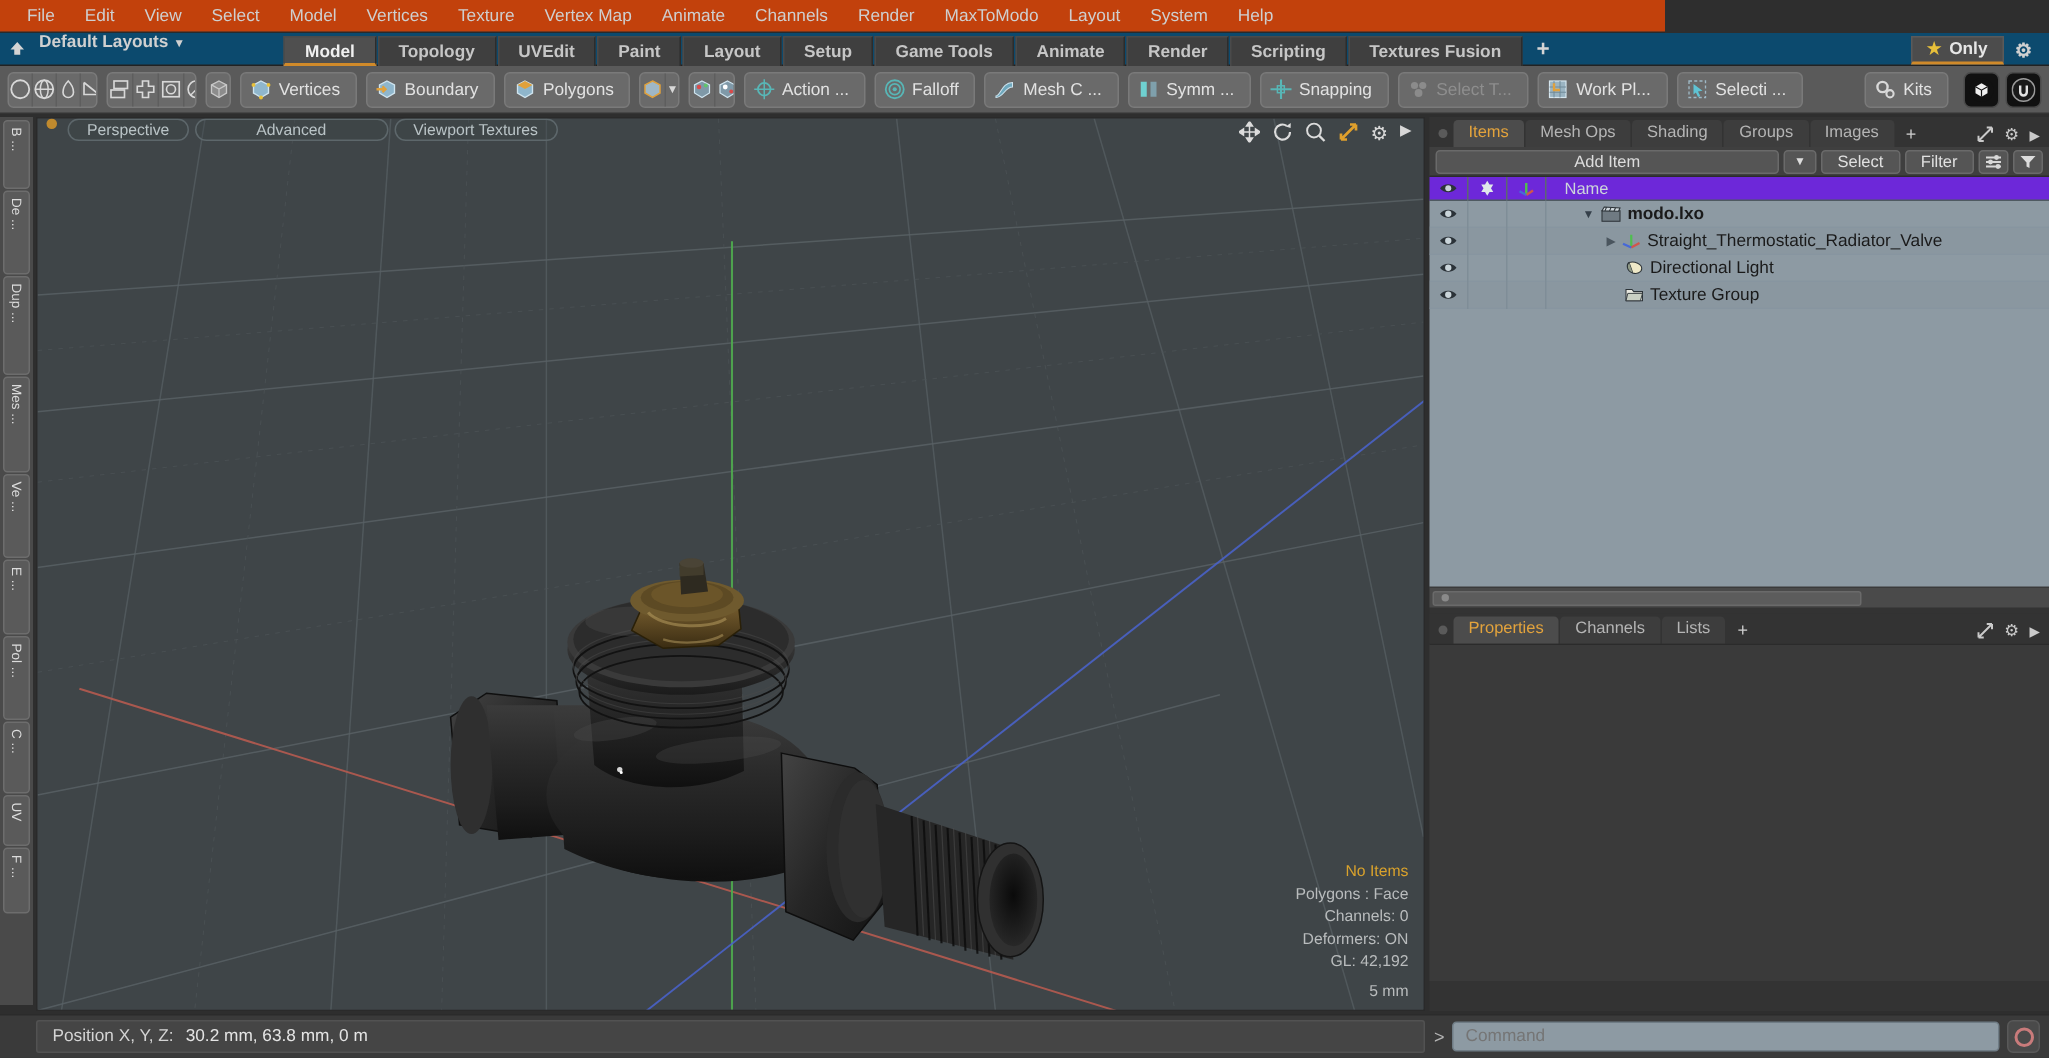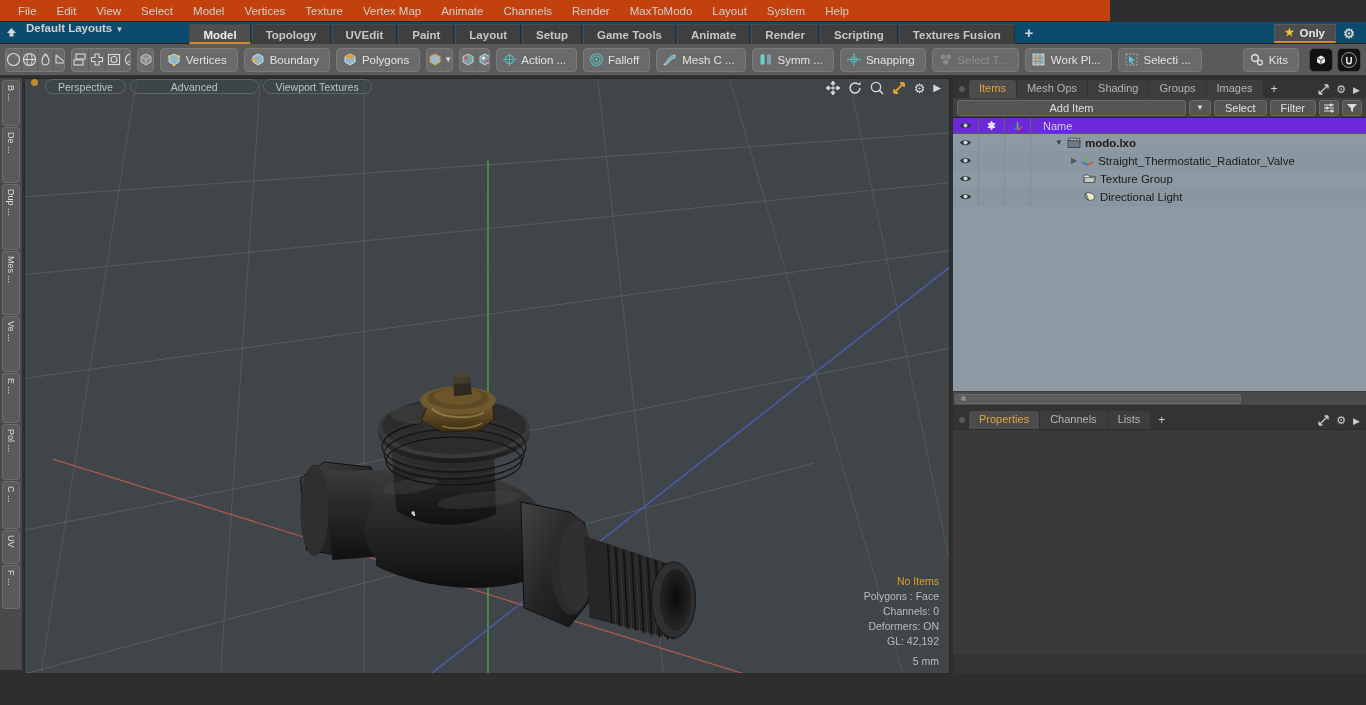--- a/index.html
+++ b/index.html
@@ -791,42 +791,42 @@
         <div class="tcell">
           <svg width="13" height="9" viewBox="0 0 13 9">
               <path d="M1 4.5 C3.5 1 9.5 1 12 4.5 C9.5 8 3.5 8 1 4.5 Z" fill="#2b3238"></path>
               <circle cx="6.5" cy="4.5" r="2.1" fill="#c9d4d9"></circle>
             </svg>
         </div>
         <div class="tcell"></div>
         <div class="tcell"></div>
         <div class="tname" style="padding-left:52px">
           <svg width="13" height="11" viewBox="0 0 13 11">
-              <path d="M1 2 H5 L6.2 3.4 H12 V9.5 H1 Z" fill="#e8e8e0" stroke="#2c3338" stroke-width=".7"></path>
-              <path d="M2.2 4.6 H12 L10.6 9.5 H1 Z" fill="#c9cfc3" stroke="#2c3338" stroke-width=".6"></path>
+              <path d="M3 2 C7 1 11.5 3 11.5 6 C11.5 8.6 8 10 5.5 9 Z" fill="#efe9c8" stroke="#2c3338" stroke-width=".7"></path>
+              <path d="M3 2 C1.2 3.4 1.2 7.6 5.5 9" fill="#8f9a86" stroke="#2c3338" stroke-width=".7"></path>
             </svg>
-          <span>Texture Group</span>
+          <span>Directional Light</span>
         </div>
       </div>
 
       <div class="trow">
         <div class="tcell">
           <svg width="13" height="9" viewBox="0 0 13 9">
               <path d="M1 4.5 C3.5 1 9.5 1 12 4.5 C9.5 8 3.5 8 1 4.5 Z" fill="#2b3238"></path>
               <circle cx="6.5" cy="4.5" r="2.1" fill="#c9d4d9"></circle>
             </svg>
         </div>
         <div class="tcell"></div>
         <div class="tcell"></div>
         <div class="tname" style="padding-left:52px">
           <svg width="13" height="11" viewBox="0 0 13 11">
-              <path d="M3 2 C7 1 11.5 3 11.5 6 C11.5 8.6 8 10 5.5 9 Z" fill="#efe9c8" stroke="#2c3338" stroke-width=".7"></path>
-              <path d="M3 2 C1.2 3.4 1.2 7.6 5.5 9" fill="#8f9a86" stroke="#2c3338" stroke-width=".7"></path>
+              <path d="M1 2 H5 L6.2 3.4 H12 V9.5 H1 Z" fill="#e8e8e0" stroke="#2c3338" stroke-width=".7"></path>
+              <path d="M2.2 4.6 H12 L10.6 9.5 H1 Z" fill="#c9cfc3" stroke="#2c3338" stroke-width=".6"></path>
             </svg>
-          <span>Directional Light</span>
+          <span>Texture Group</span>
         </div>
       </div>
     </div>
 
     <div class="tree-scroll">
       <div class="tree-scroll-thumb">
         <span class="tsdot"></span>
       </div>
     </div>
 
@@ -844,14 +844,27 @@
               </svg>
           </span>
           <span>⚙</span>
           <span style="font-size:9px">▶</span>
         </div>
       </div>
       <div class="props-body"></div>
     </div>
   </div>
 
+  <div class="bottombar">
+    <div class="status">
+      <span>Position X, Y, Z:</span>
+      <span class="val">30.2 mm, 63.8 mm, 0 m</span>
+    </div>
+    <div class="cmdwrap">
+      <span class="cmd-caret">&gt;</span>
+      <input class="cmd-input" placeholder="Command" style="">
+      <div class="cmd-round">
+          <span class="ring"></span>
+        </div>
+    </div>
+  </div>
 
 </div>
 
 </body></html>

